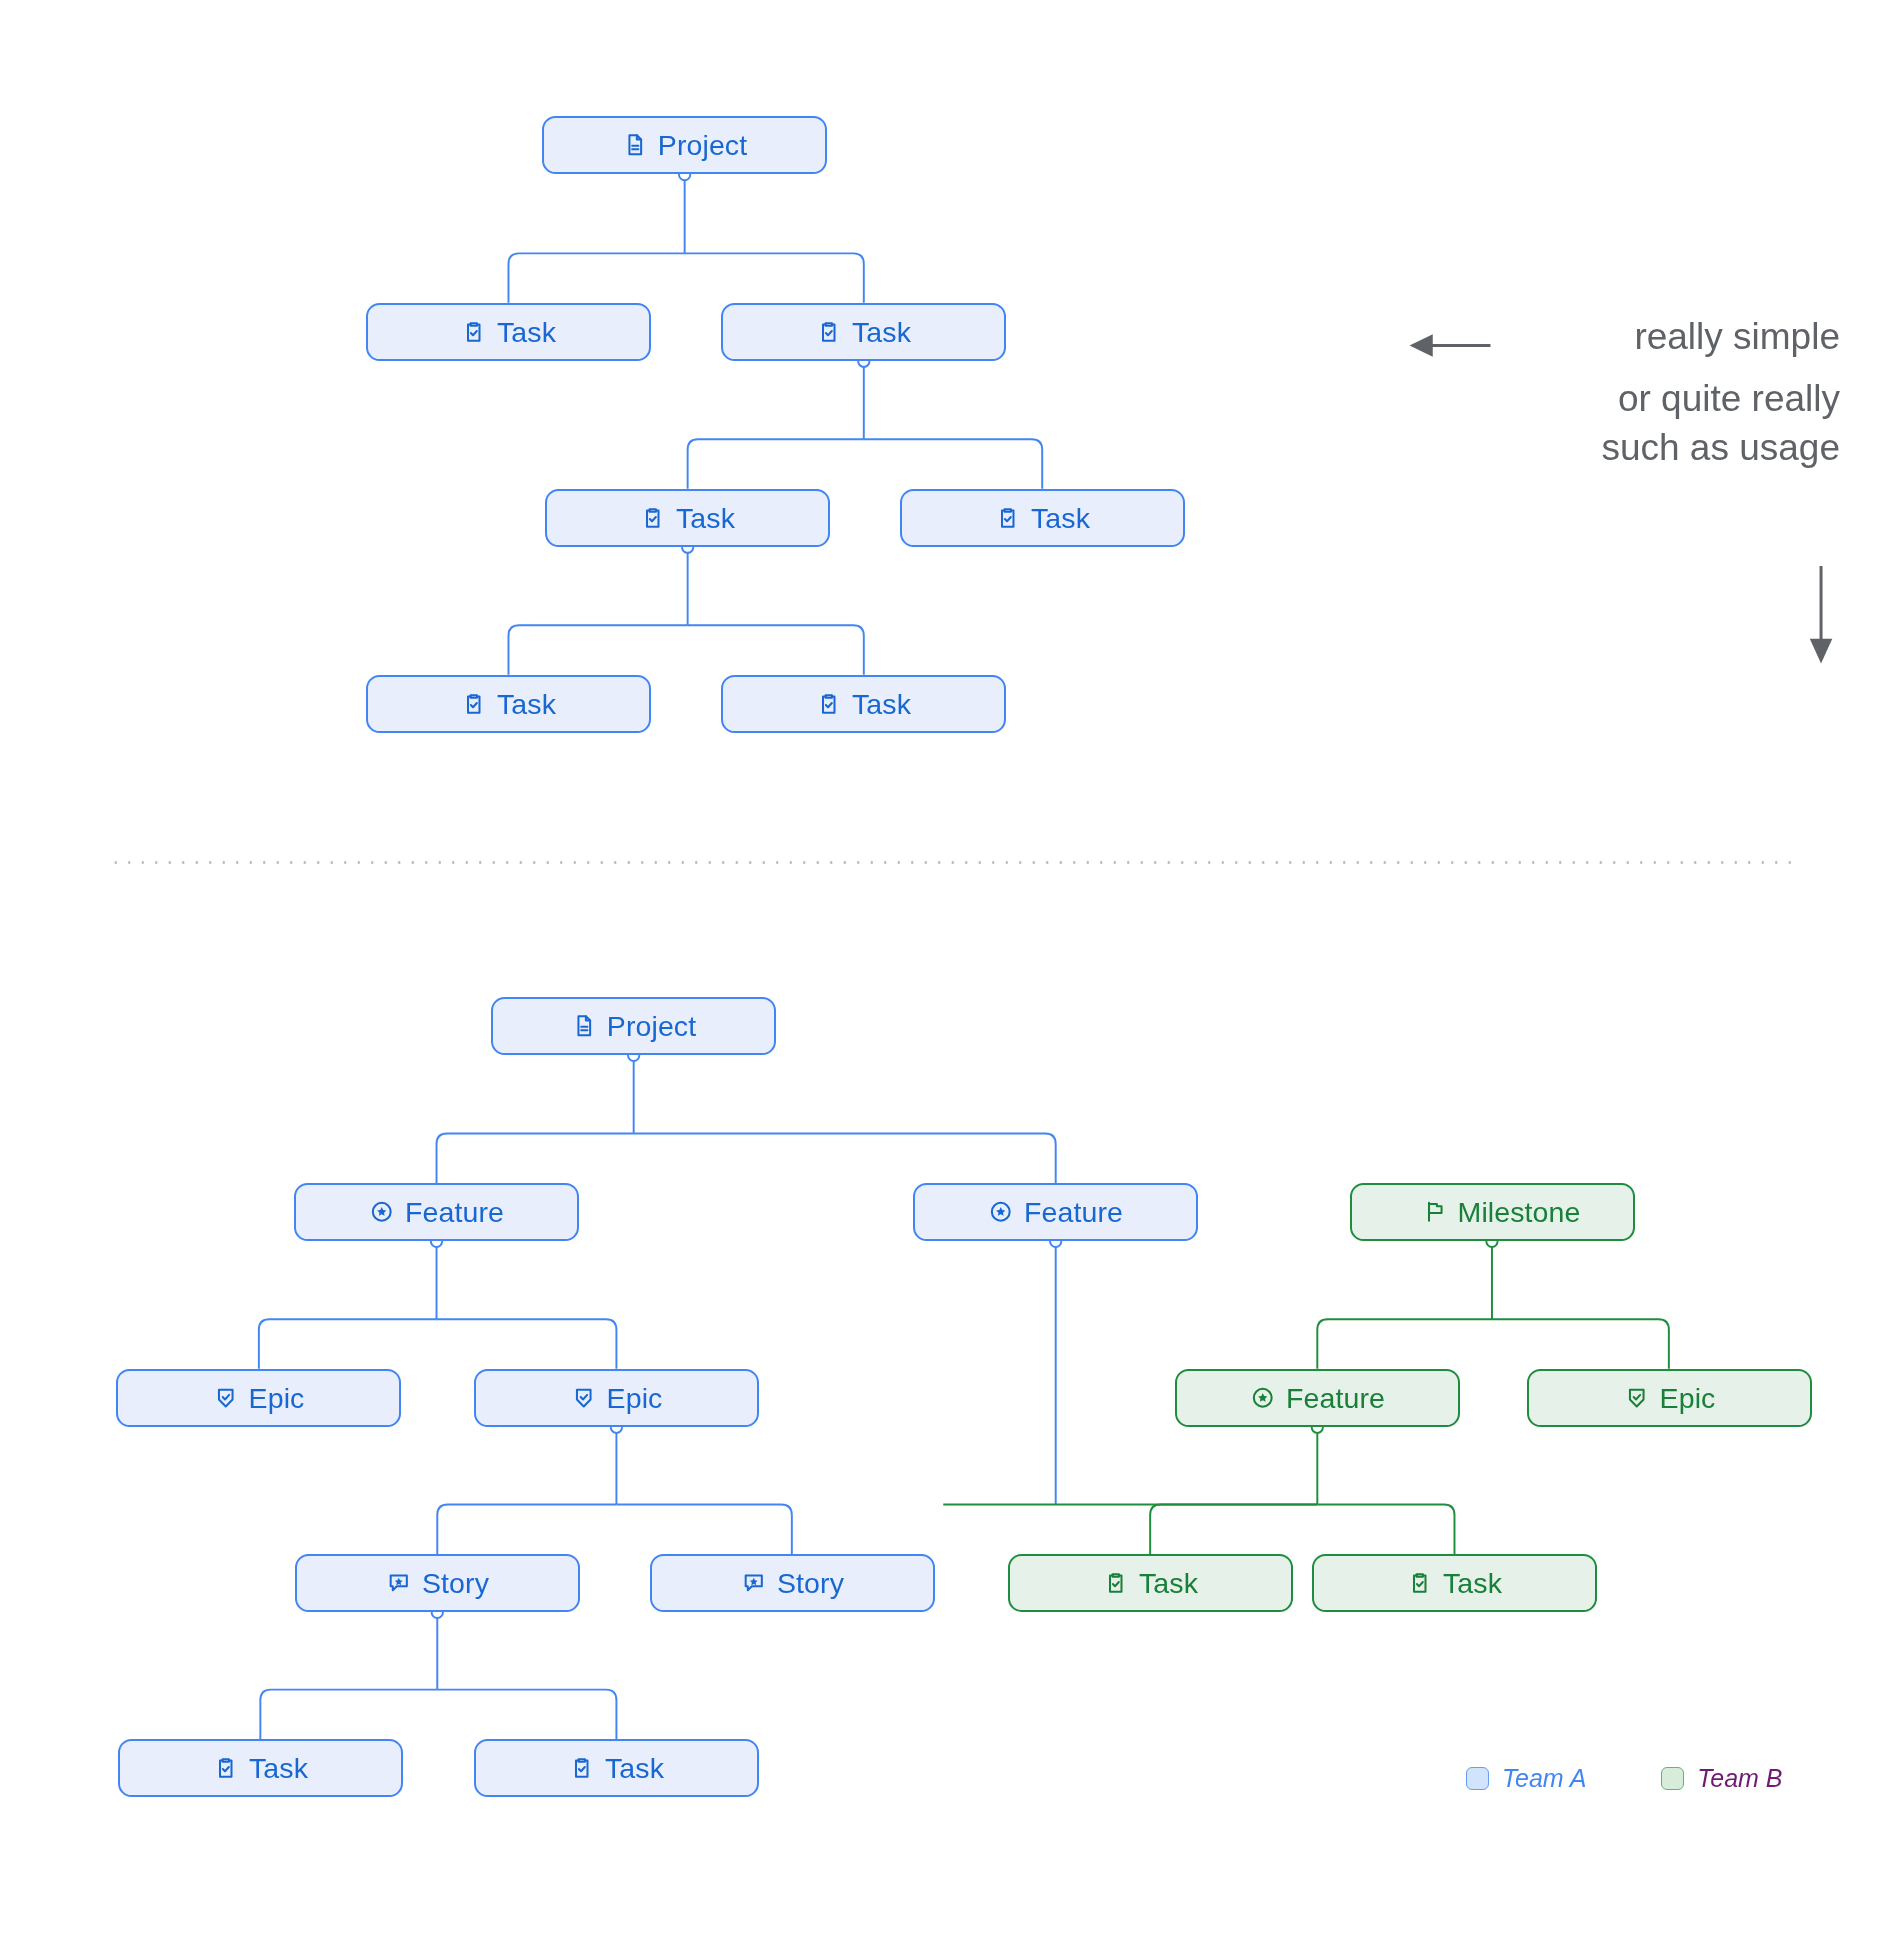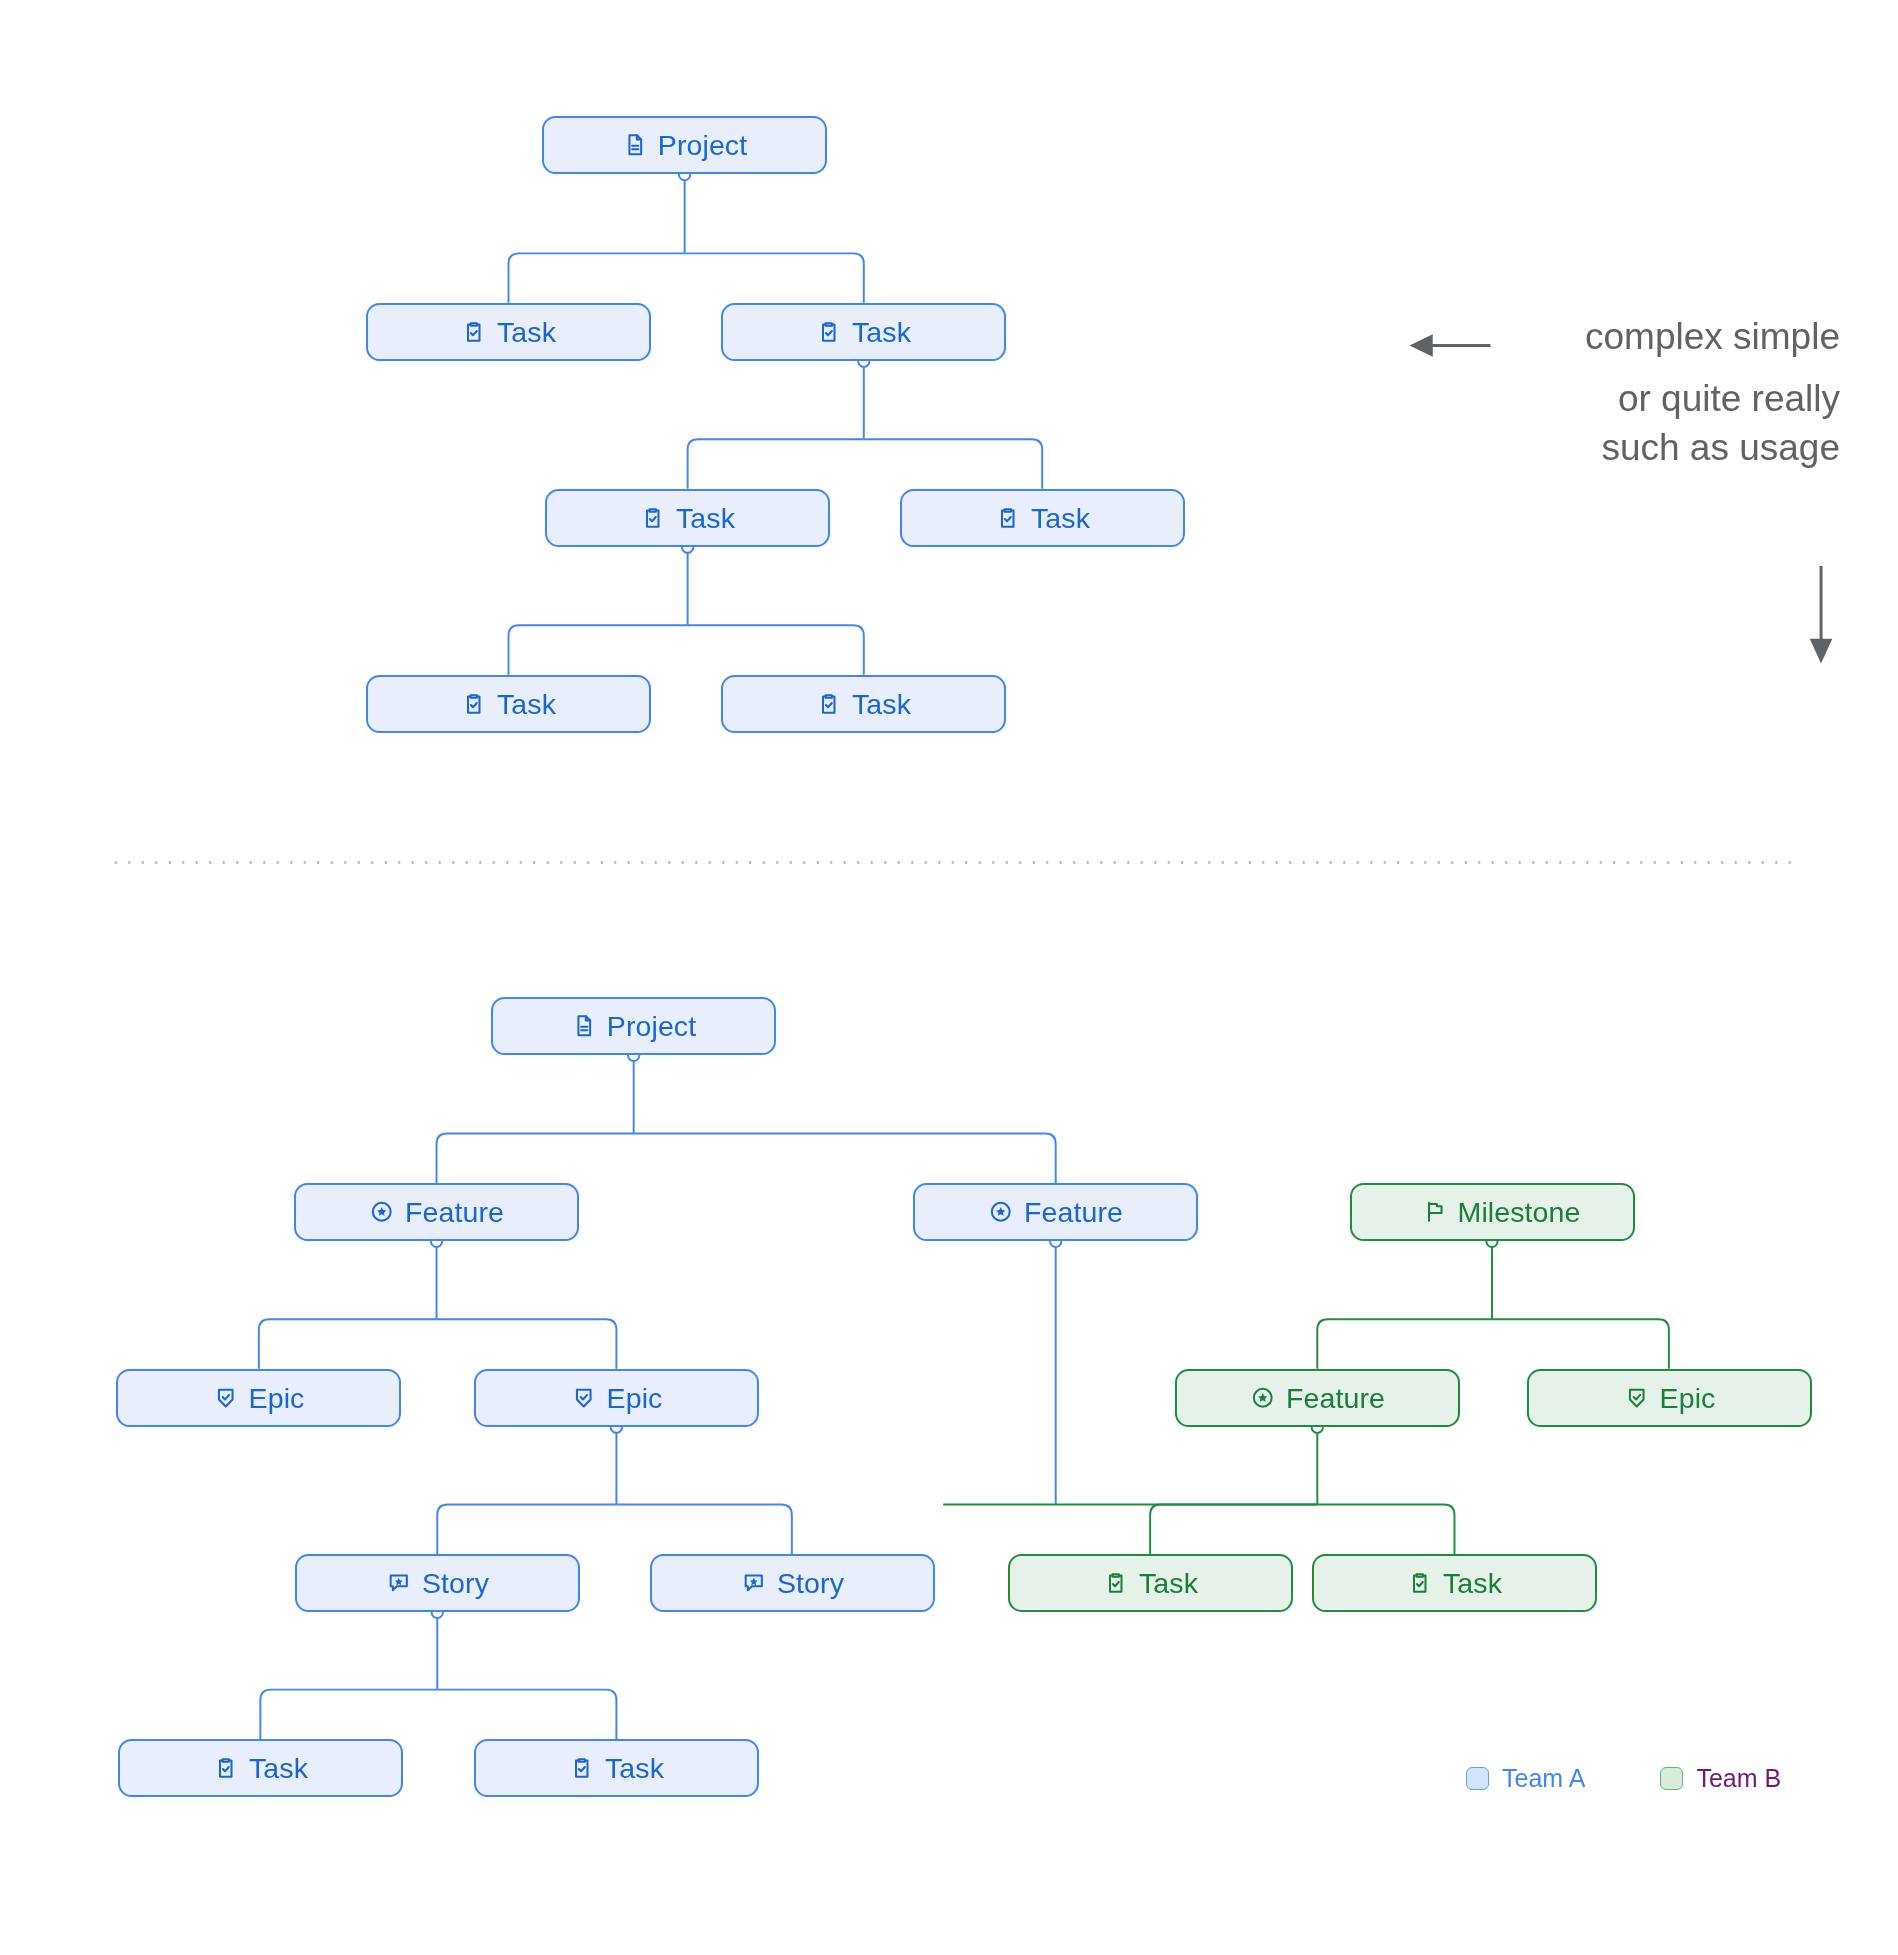--- a/index.html
+++ b/index.html
@@ -83,20 +83,21 @@
     top: 1764px;
     display: flex;
     align-items: center;
     gap: 75px;
     font-size: 25px;
   }
   .legend-item {
     display: flex;
     align-items: center;
     gap: 13.5px;
+    font-style: italic;
   }
   .legend-swatch {
     width: 22.5px;
     height: 22.5px;
     border-radius: 6px;
     border-width: 1.9px;
     border-style: solid;
     box-sizing: border-box;
   }
   .legend-a { background: #d2e3fc; border-color: #669df6; }
@@ -353,21 +354,21 @@
             <path d="M9.3 13.2l2 2.1 3.6-4"></path>
           </svg>
         </span>
         <span class="nlabel">Task</span>
       </div>
     </div>
 
   <div class="divider"></div>
 
   <div class="annotation">
-    <div>complex simple</div>
+    <div>really simple</div>
     <div style="height:13.5px"></div>
     <div>or quite really</div>
     <div>such as usage</div>
   </div>
 
   <svg class="edges" viewBox="0 0 2532 2608" xmlns="http://www.w3.org/2000/svg">
     <g stroke="#5f6368" stroke-width="4" fill="#5f6368">
       <line x1="1888" y1="461" x2="1983" y2="461"></line>
       <polygon points="1875,461 1906,446 1906,476" stroke="none"></polygon>
     </g>

